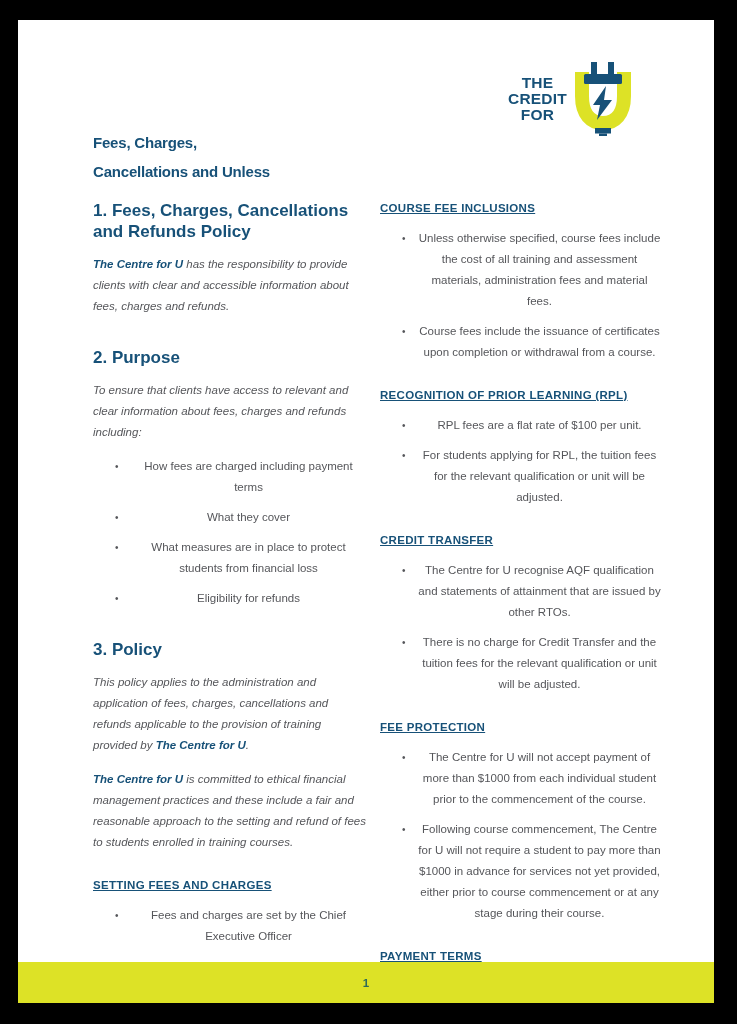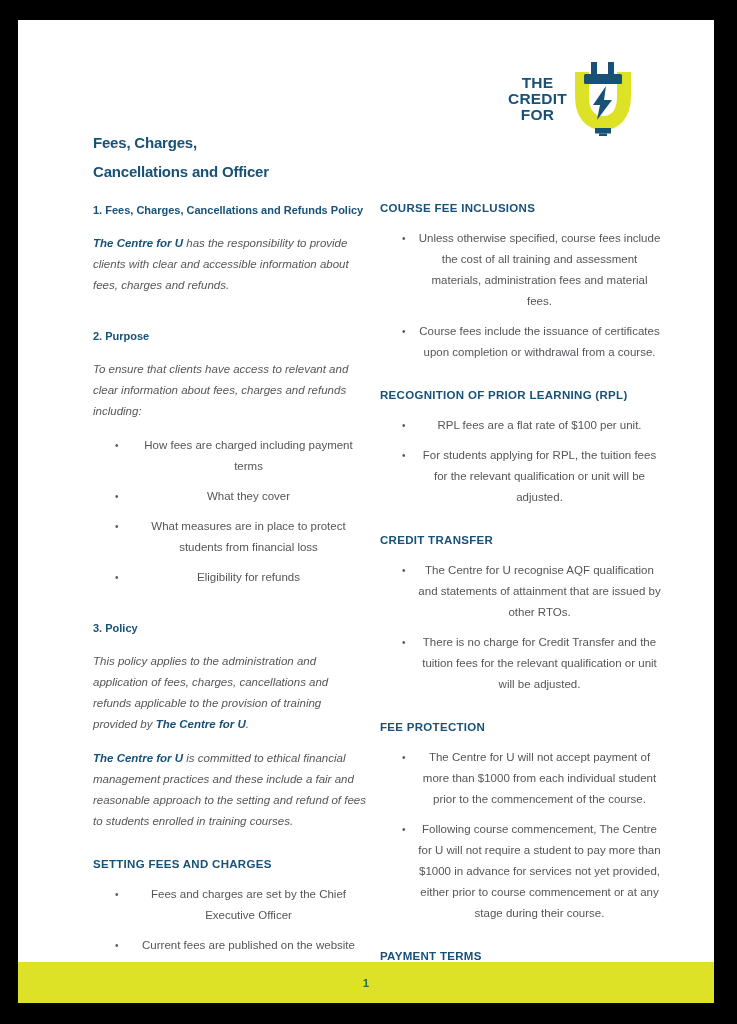--- a/index.html
+++ b/index.html
@@ -38,26 +38,26 @@
   .logo-icon{margin-left:5px;}
   .content{
     position:absolute;left:75px;top:180px;width:582px;
     display:flex;gap:14px;
   }
   .col{width:284px;}
   .col-left{width:273px;}
   .col-right{width:281px;}
   .doc-section{margin:0;}
   .h-main{
-    font-size:11px;line-height:21px;font-weight:700;color:var(--blue);
+    font-size:17px;line-height:21px;font-weight:700;color:var(--blue);
     margin:30px 0 12px;
   }
   .h-sub{
     font-size:11.5px;line-height:16px;font-weight:700;color:var(--blue);
-    letter-spacing:0.3px;margin:24px 0 8px;
+    letter-spacing:0.3px;margin:24px 0 8px;text-decoration:underline;
   }
   .doc-section:first-child .h-main,
   .doc-section:first-child .h-sub{margin-top:0;}
   .para{
     font-size:11.5px;line-height:21px;color:var(--text);
     margin:0 0 13px;
     font-style:italic;
   }
   .para:last-child{margin-bottom:0;}
   strong.brand{color:var(--blue);font-weight:700;}
@@ -80,21 +80,21 @@
   }
   .page-number{
     font-size:11.5px;font-weight:700;color:var(--footer-num);
   }
 </style>
 </head>
 <body>
 
 <div class="page">
 
-  <h1 class="doc-title"><span>Fees, Charges,</span><br><span>Cancellations and Officer</span></h1>
+  <h1 class="doc-title"><span>Fees, Charges,</span><br><span>Cancellations and Unless</span></h1>
 
   <div class="logo">
     <div class="logo-text">
       <div>THE</div>
       <div>CREDIT</div>
       <div>FOR</div>
     </div>
     <div class="logo-icon">
       <svg width="62" height="74" viewBox="0 0 62 74" xmlns="http://www.w3.org/2000/svg">
 

